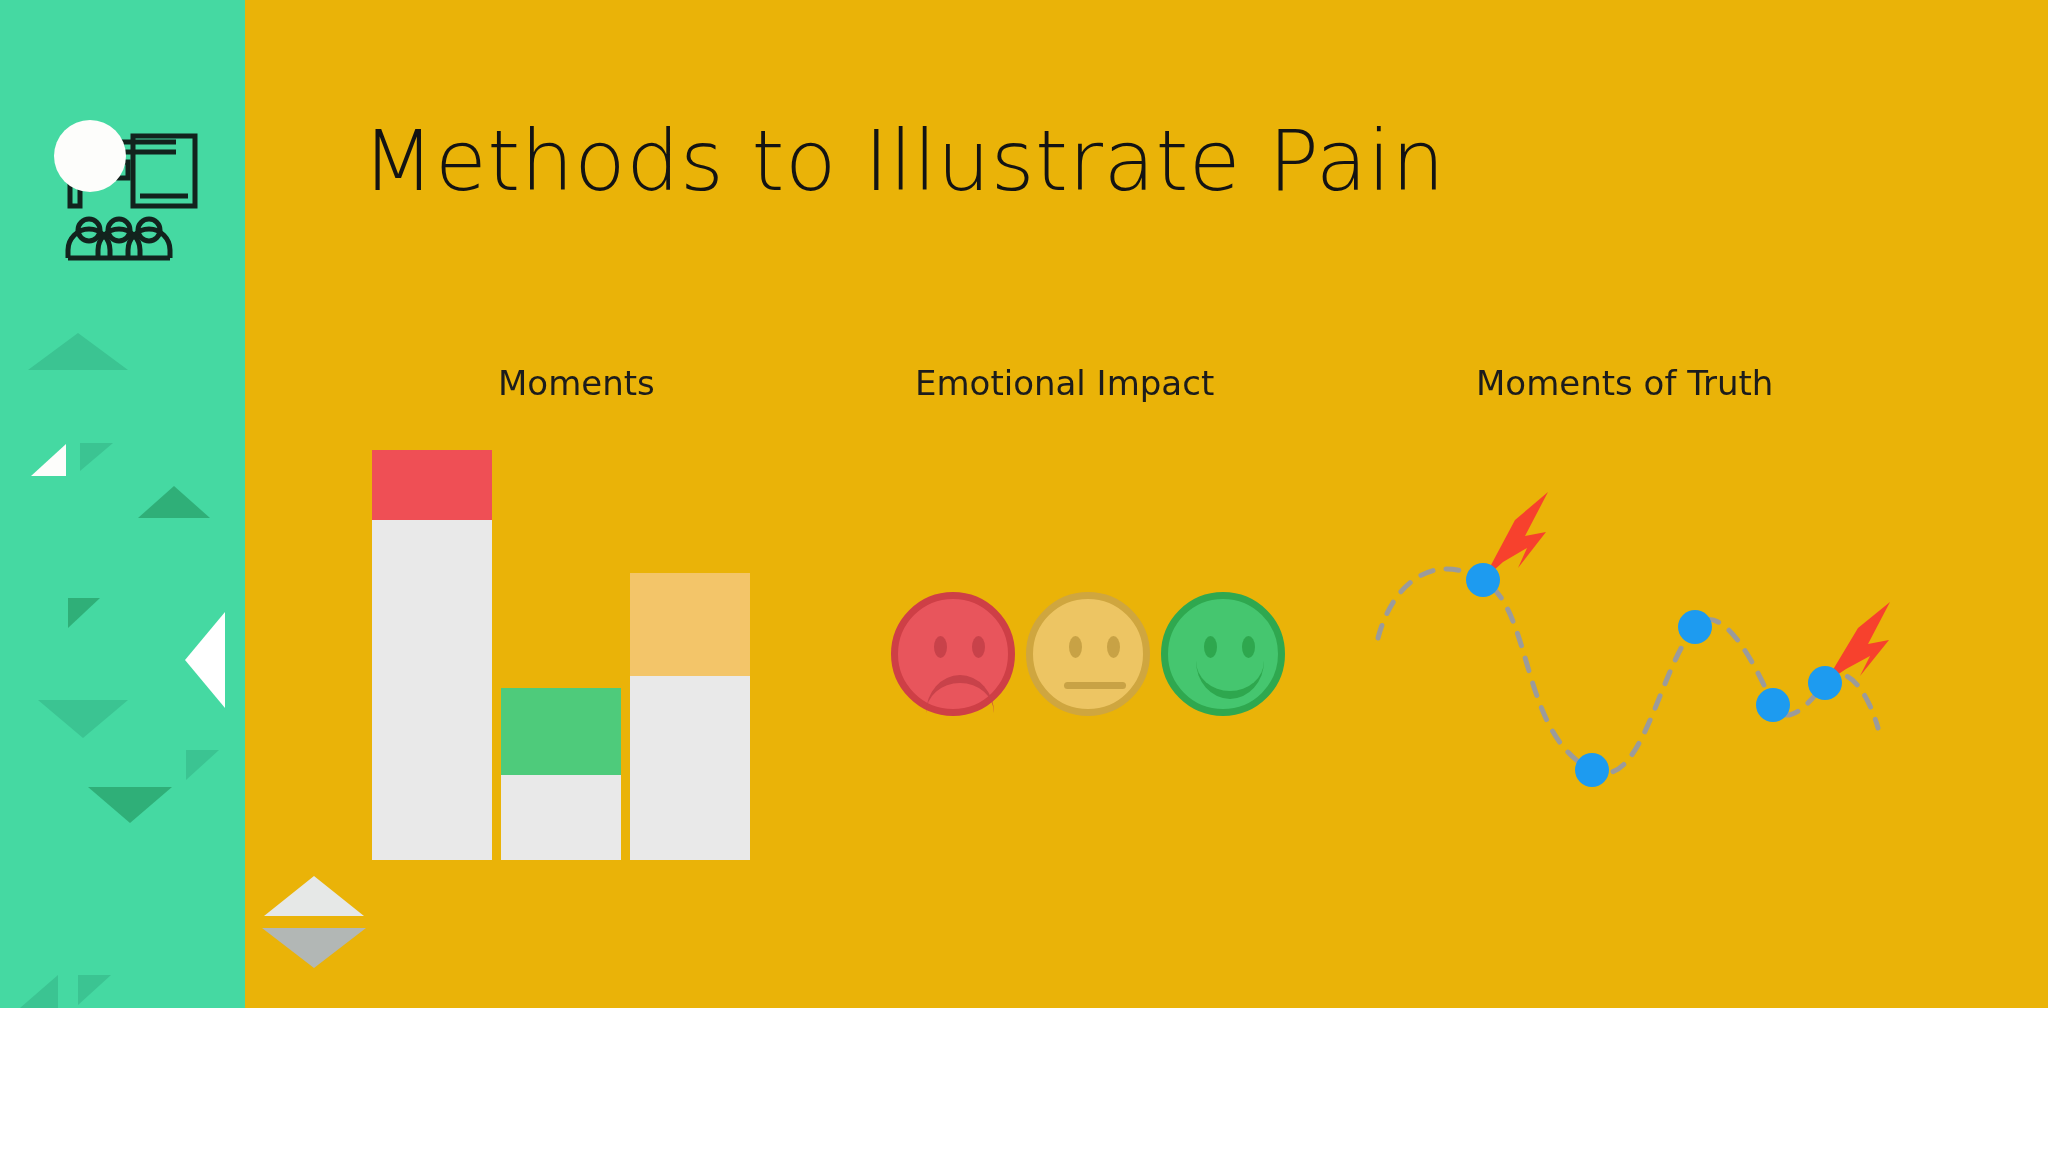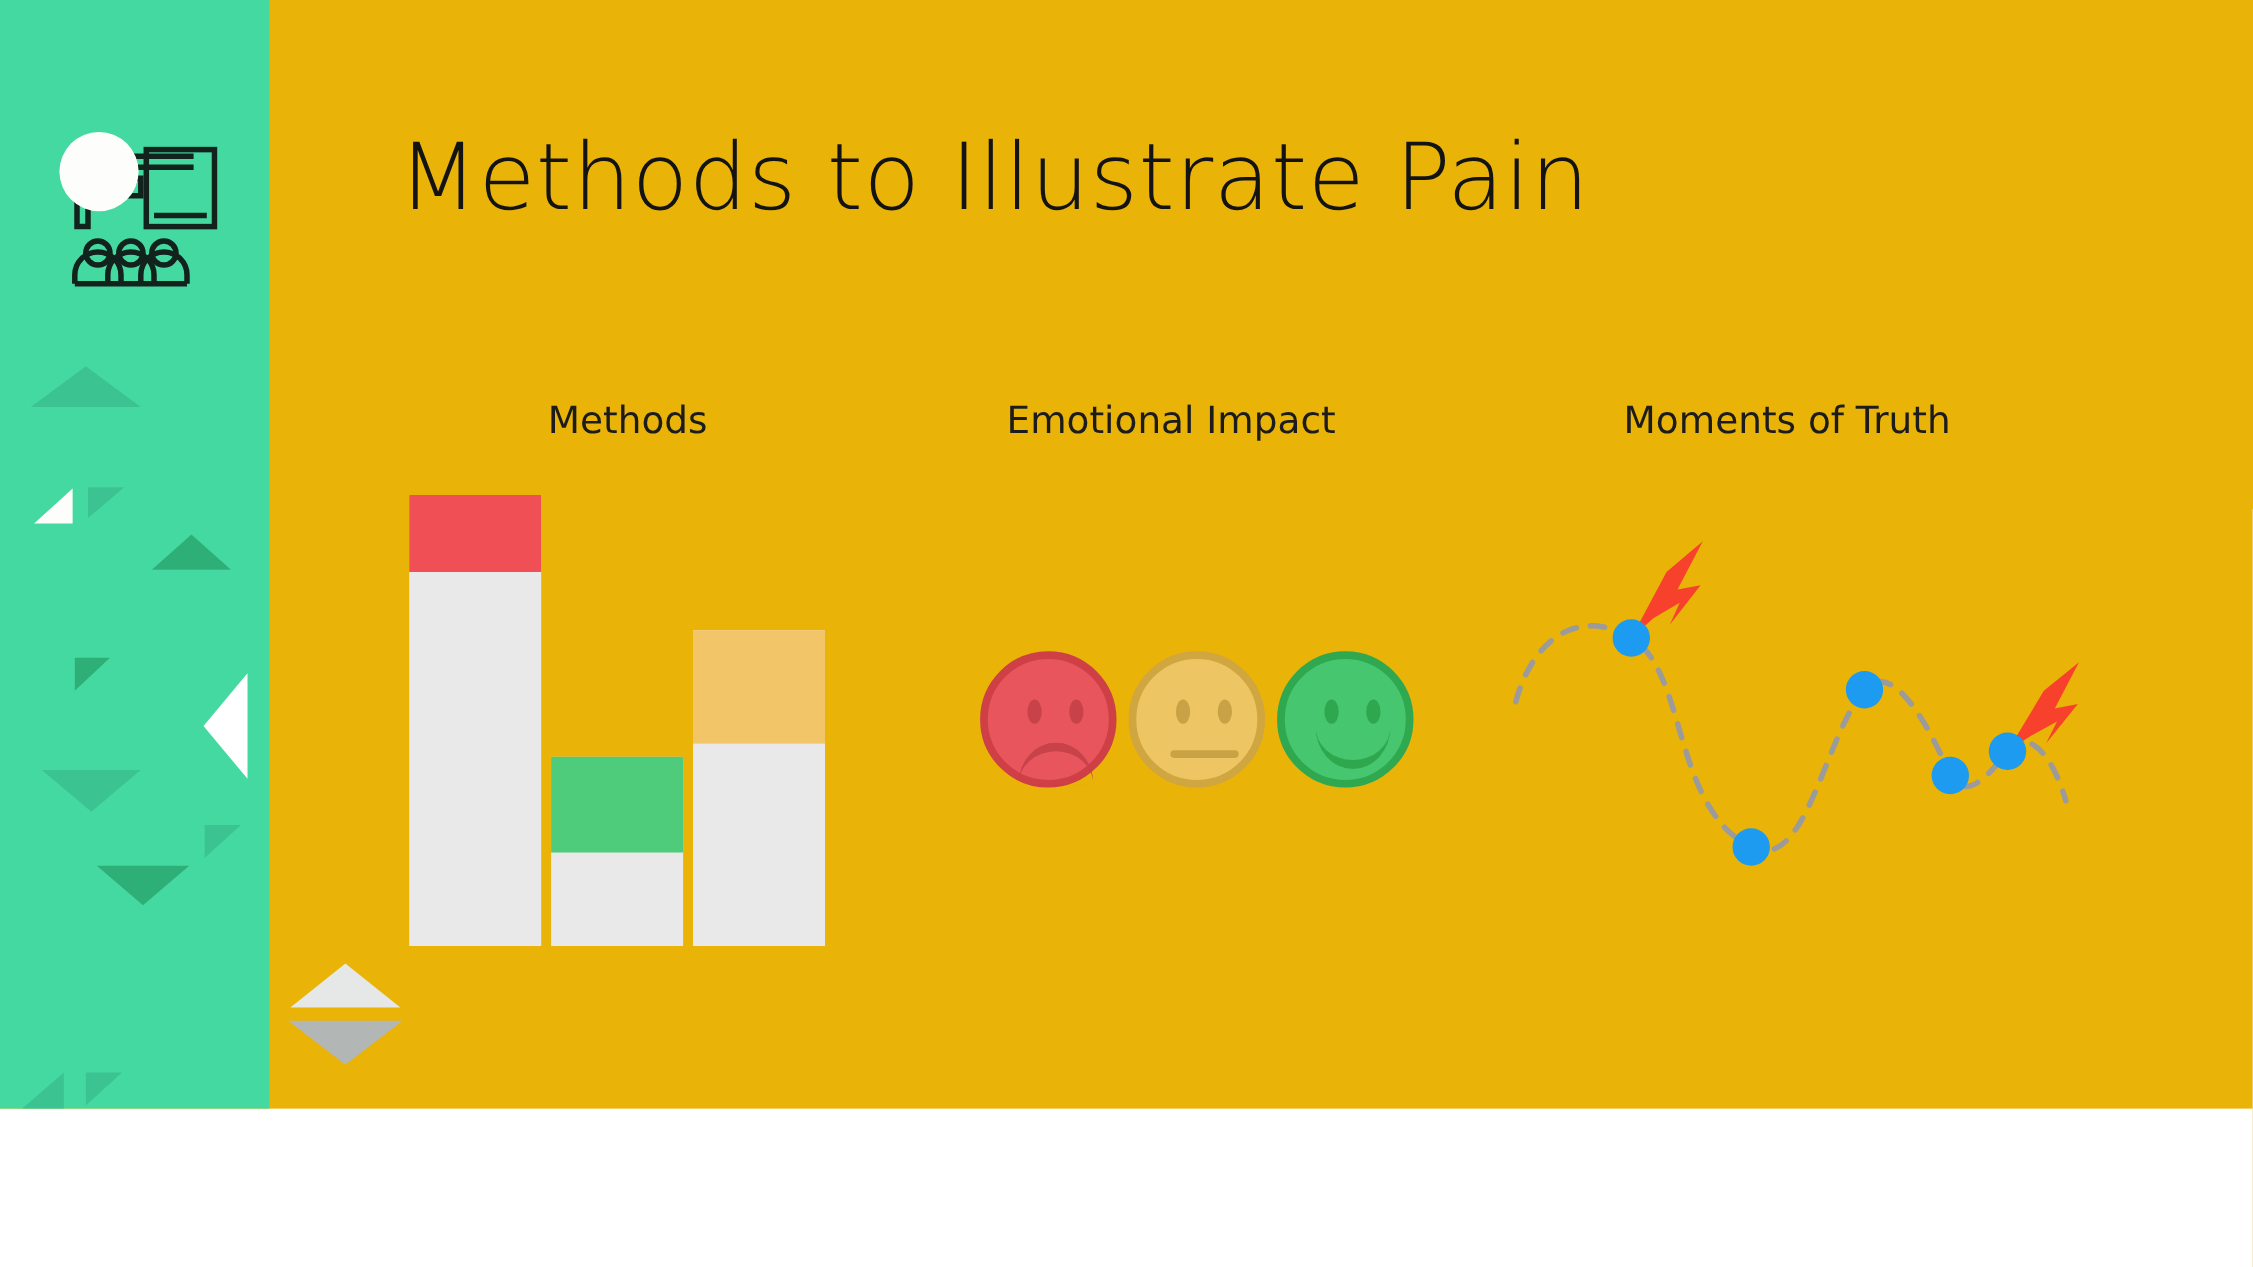--- a/index.html
+++ b/index.html
@@ -217,21 +217,21 @@
 
     <div class="tri" style="left:78px; top:975px; border-right:33px solid transparent; border-top:30px solid #3bc492;"></div>
 
     <div class="tri" style="left:14px; top:1085px; border-left:36px solid transparent; border-bottom:32px solid #2faf78;"></div>
 
     <div class="tri" style="left:188px; top:1090px; border-right:32px solid transparent; border-top:29px solid #2faf78;"></div>
   </div>
 
   <div id="title">Methods to Illustrate Pain</div>
 
-  <div id="header-friction" class="col-header">Methods</div>
+  <div id="header-friction" class="col-header">Moments</div>
   <div id="header-moments" class="col-header">Moments of Truth</div>
   <div id="header-emotional" class="col-header">Emotional Impact</div>
 
   <div id="bar-chart">
     <div class="bar-track" style="left:0px; height:410px;">
       <div class="bar-fill" style="height:70px; background:#ef4f55;"></div>
     </div>
     <div class="bar-track" style="left:129px; height:172px;">
       <div class="bar-fill" style="height:87px; background:#4ecb7b;"></div>
     </div>

